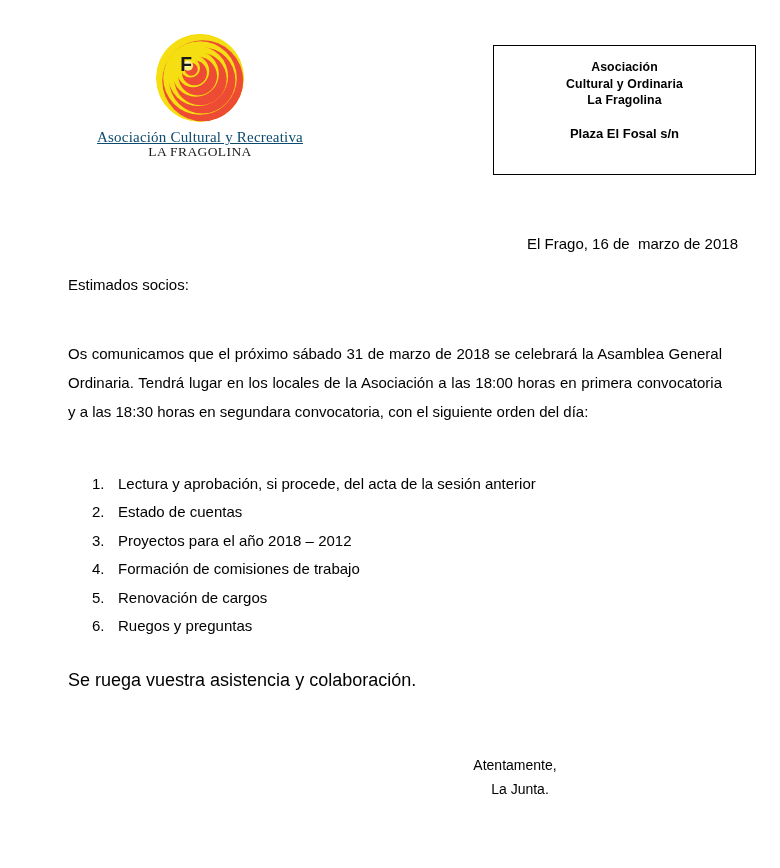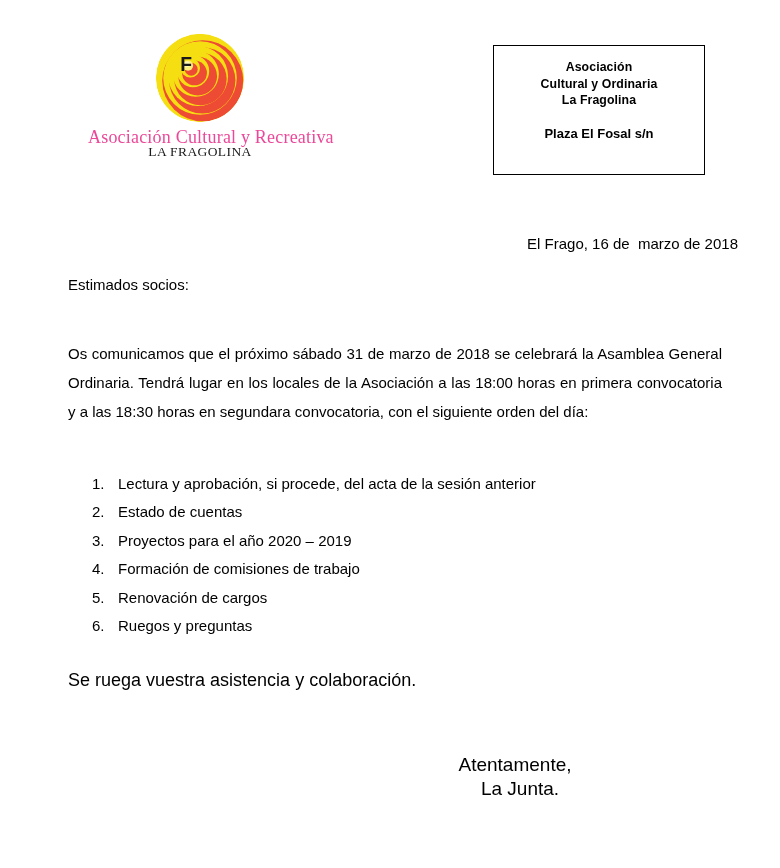--- a/index.html
+++ b/index.html
@@ -49,41 +49,42 @@
     margin: 0 auto 6px auto;
   }
   .logo-mark svg {
     display: block;
     width: 92px;
     height: 92px;
   }
 
   .logo-caption-1 {
     font-family: "Liberation Serif", serif;
-    font-size: 18px;
+    font-size: 15px;
     line-height: 14px;
-    color: #ec4899;
+    color: #0c4a6e;
     letter-spacing: 0.2px;
     white-space: nowrap;
+    text-decoration: underline;
   }
   .logo-caption-2 {
     font-family: "Liberation Serif", serif;
     font-size: 13.5px;
     line-height: 16px;
     color: #1a1a1a;
     letter-spacing: 0.4px;
     white-space: nowrap;
   }
 
   
   .header-box {
     position: absolute;
     left: 493px;
     top: 45px;
-    width: 212px;
+    width: 263px;
     height: 130px;
     border: 1.6px solid #000000;
     box-sizing: border-box;
     text-align: center;
     padding-top: 13px;
   }
   .hb-title {
     font-size: 12.3px;
     font-weight: bold;
     line-height: 16.5px;
@@ -165,21 +166,21 @@
     top: 670px;
     font-size: 18px;
     line-height: 20px;
   }
 
   .signoff {
     position: absolute;
     left: 0;
     top: 755px;
     width: 654px;
-    font-size: 19px;
+    font-size: 14px;
     line-height: 20px;
   }
   .signoff-line {
     text-align: center;
     padding-left: 240px;
   }
   .signoff-line.second {
     margin-top: 4px;
     padding-left: 250px;
   }
@@ -247,21 +248,21 @@
       <li class="agenda-item">
         <span class="agenda-num">1.</span>
         <span class="agenda-text">Lectura y aprobación, si procede, del acta de la sesión anterior</span>
       </li>
       <li class="agenda-item">
         <span class="agenda-num">2.</span>
         <span class="agenda-text">Estado de cuentas</span>
       </li>
       <li class="agenda-item">
         <span class="agenda-num">3.</span>
-        <span class="agenda-text">Proyectos para el año 2020 – 2019</span>
+        <span class="agenda-text">Proyectos para el año 2018 – 2012</span>
       </li>
       <li class="agenda-item">
         <span class="agenda-num">4.</span>
         <span class="agenda-text">Formación de comisiones de trabajo</span>
       </li>
       <li class="agenda-item">
         <span class="agenda-num">5.</span>
         <span class="agenda-text">Renovación de cargos</span>
       </li>
       <li class="agenda-item">

